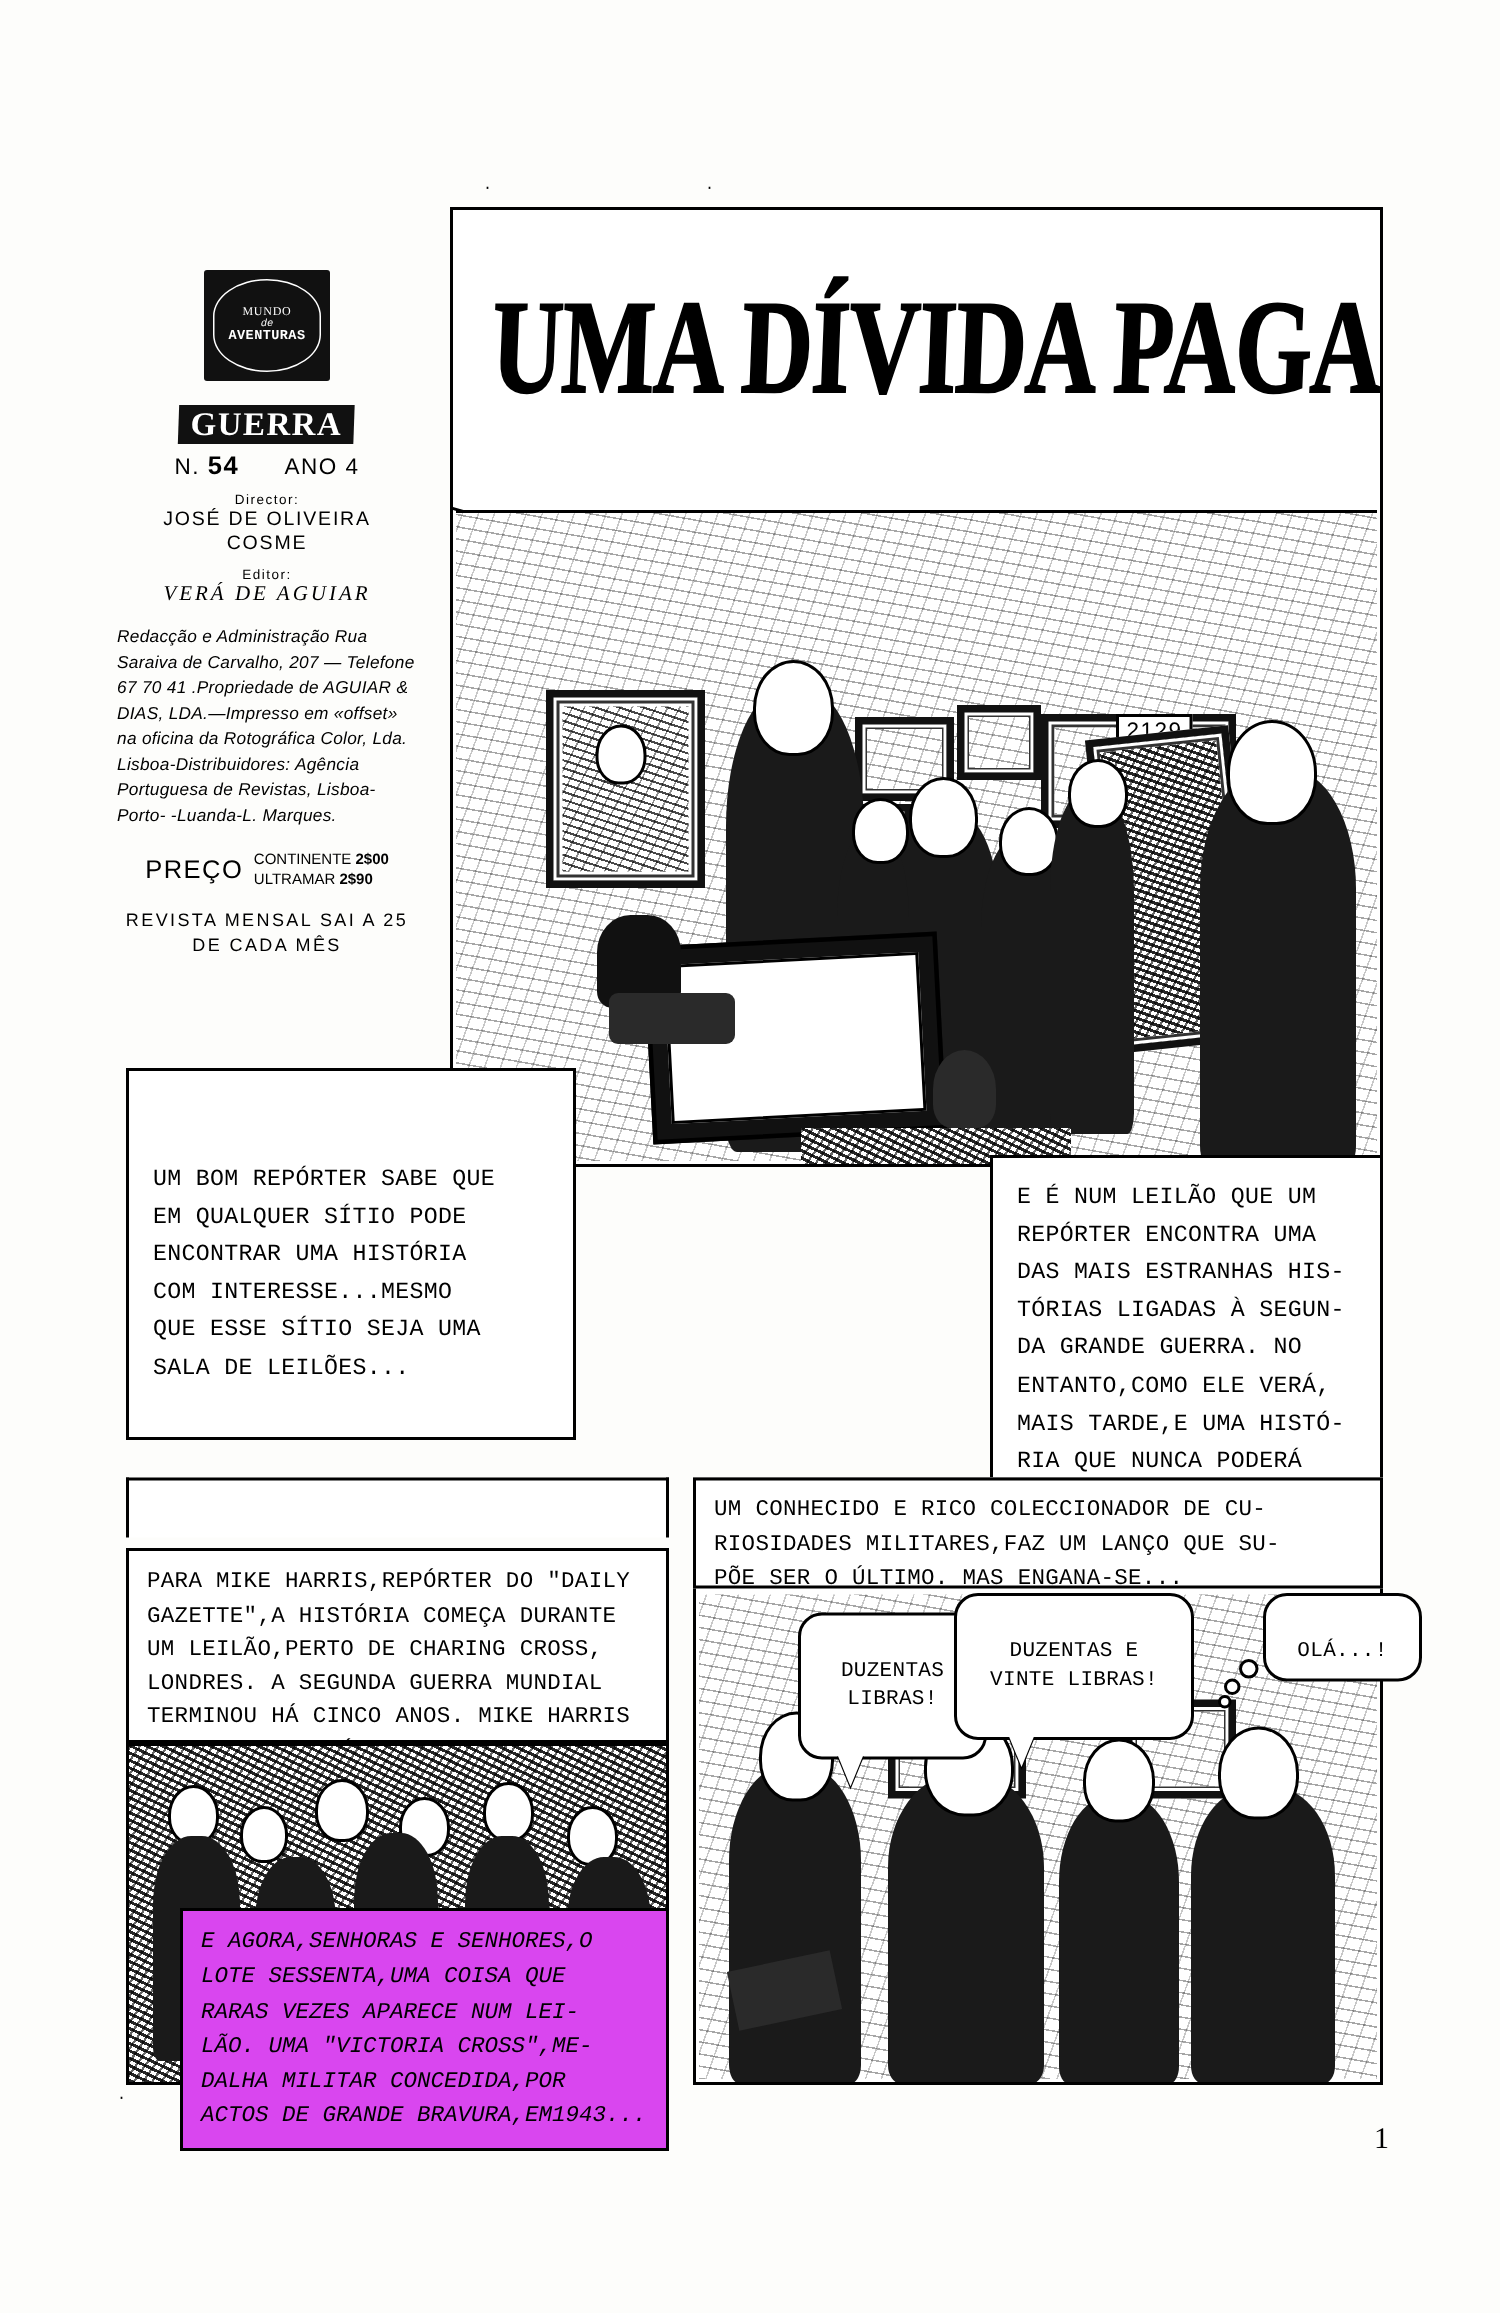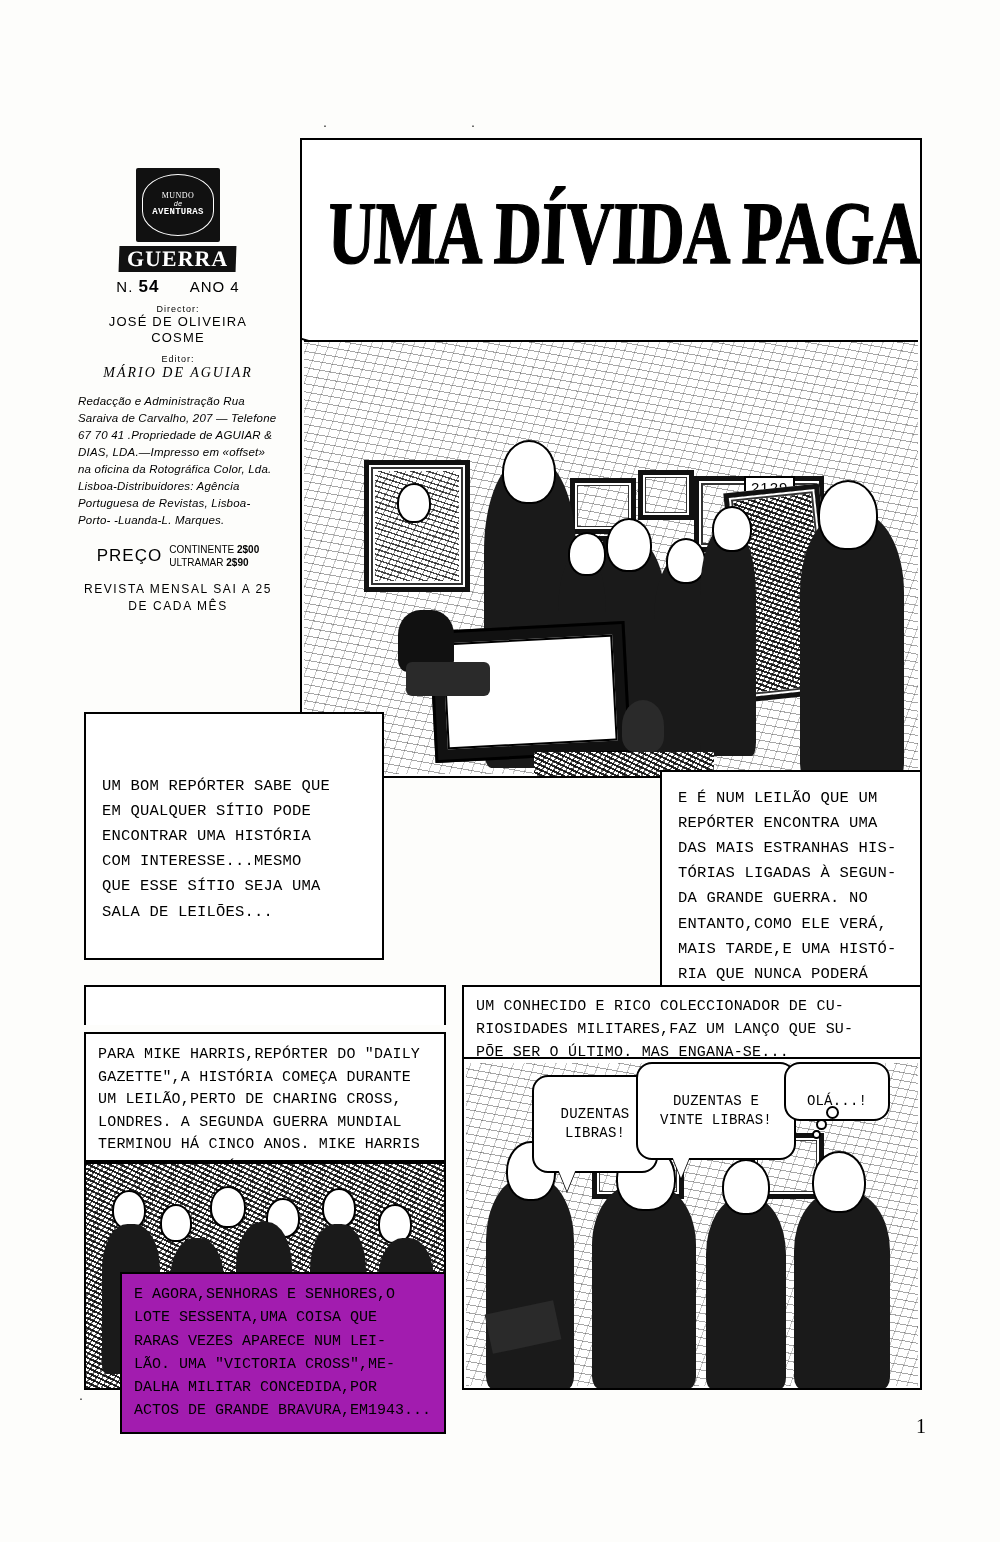--- a/index.html
+++ b/index.html
@@ -26,21 +26,21 @@
   .masthead {
     position: absolute;
     left: 78px;
     top: 168px;
     width: 200px;
     text-align: center;
   }
   .logo-box {
     width: 84px;
     height: 74px;
-    margin: 0 auto;
+    margin: 12px auto;
     background: #111;
     color: #fff;
     border-radius: 2px;
     position: relative;
   }
   .logo-inner {
     position: absolute;
     inset: 6px;
     border: 1px solid #fff;
     border-radius: 50%/40%;
@@ -283,27 +283,28 @@
   .balloon .tail {
     position: absolute;
     width: 0; height: 0;
     border-left: 9px solid transparent;
     border-right: 9px solid transparent;
     border-top: 22px solid #fff;
     filter: drop-shadow(0 2px 0 #000);
   }
   .balloon-rect {
     position: absolute;
-    background: #a21caf;
+    background: #d946ef;
     border: 2px solid #000;
     padding: 9px 12px;
     font-family: "Liberation Mono", monospace;
     font-size: 15px;
     line-height: 1.55;
     white-space: pre-line;
+    font-style: italic;
   }
   .dots {
     position: absolute;
   }
   .dots span {
     position: absolute;
     background: #fff;
     border: 2px solid #000;
     border-radius: 50%;
   }
@@ -349,21 +350,21 @@
       <span class="num">54</span>
       &nbsp;&nbsp;&nbsp;&nbsp;
       <span>ANO 4</span>
     </div>
 
     <div class="small-label">Director:</div>
     <div class="name-line">JOSÉ DE OLIVEIRA</div>
     <div class="name-line">COSME</div>
 
     <div class="small-label">Editor:</div>
-    <div class="editor-name">MÁRIO DE AGUIAR</div>
+    <div class="editor-name">VERÁ DE AGUIAR</div>
 
     <div class="colophon">Redacção e Administração
 Rua Saraiva de Carvalho,
 207 — Telefone 67 70 41
 .Propriedade de AGUIAR
 &amp; DIAS, LDA.—Impresso
 em «offset» na oficina da
 Rotográfica Color, Lda.
 Lisboa-Distribuidores:
 Agência Portuguesa de
@@ -536,21 +537,21 @@
 LIBRAS!</span>
     <span class="tail" style="left:24px; bottom:-20px;"></span>
   </div>
 
   <div class="balloon" style="left:636px; top:1062px; width:132px;">
     <span>DUZENTAS E
 VINTE LIBRAS!</span>
     <span class="tail" style="left:34px; bottom:-20px;"></span>
   </div>
 
-  <div class="balloon" style="left:784px; top:1062px; width:78px;">
+  <div class="balloon" style="left:842px; top:1062px; width:78px;">
     <span>OLÁ...!</span>
   </div>
   <div class="dots" style="left:812px; top:1106px; width:40px; height:34px;">
     <span style="left:14px; top:0; width:9px; height:9px;"></span>
     <span style="left:4px; top:13px; width:7px; height:7px;"></span>
     <span style="left:0; top:24px; width:5px; height:5px;"></span>
   </div>
 
   <div class="page-number">1</div>
 

